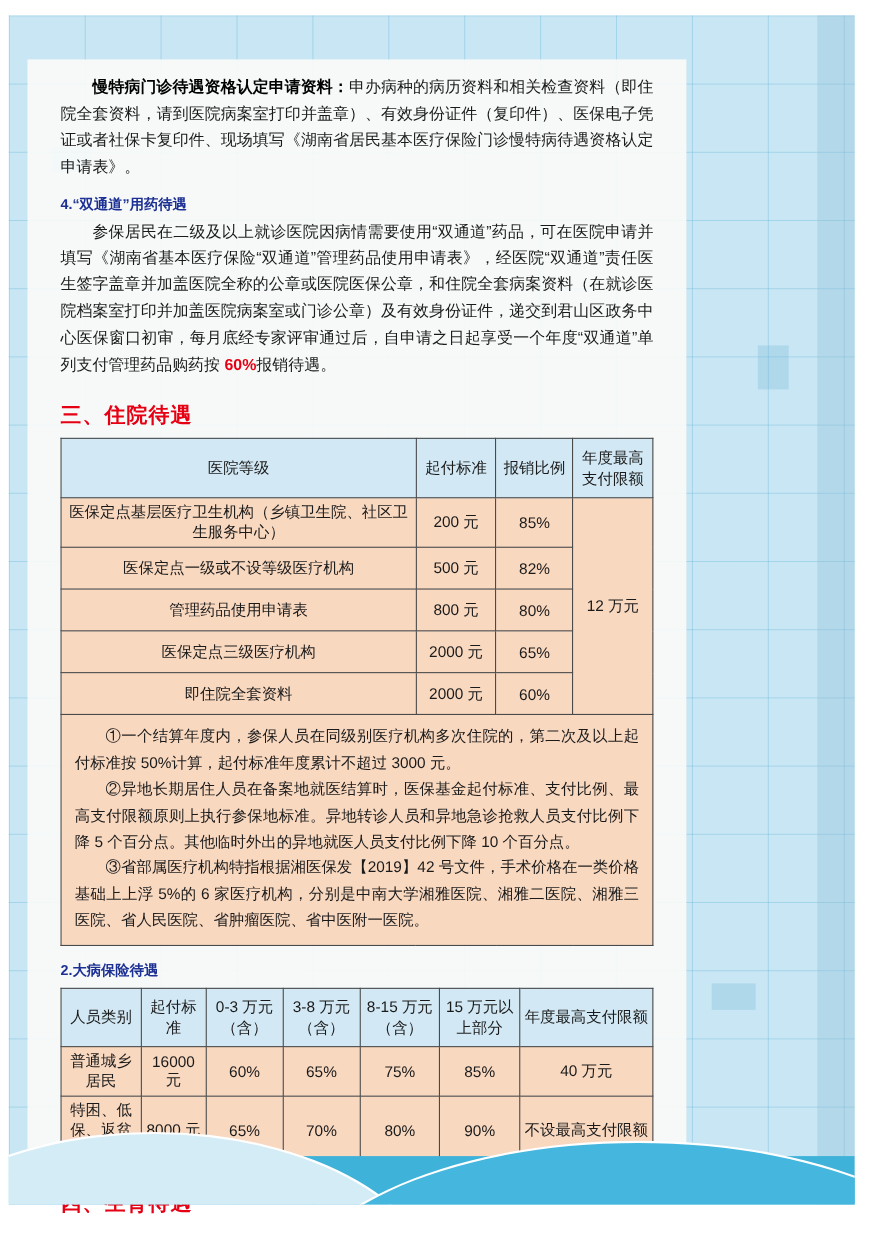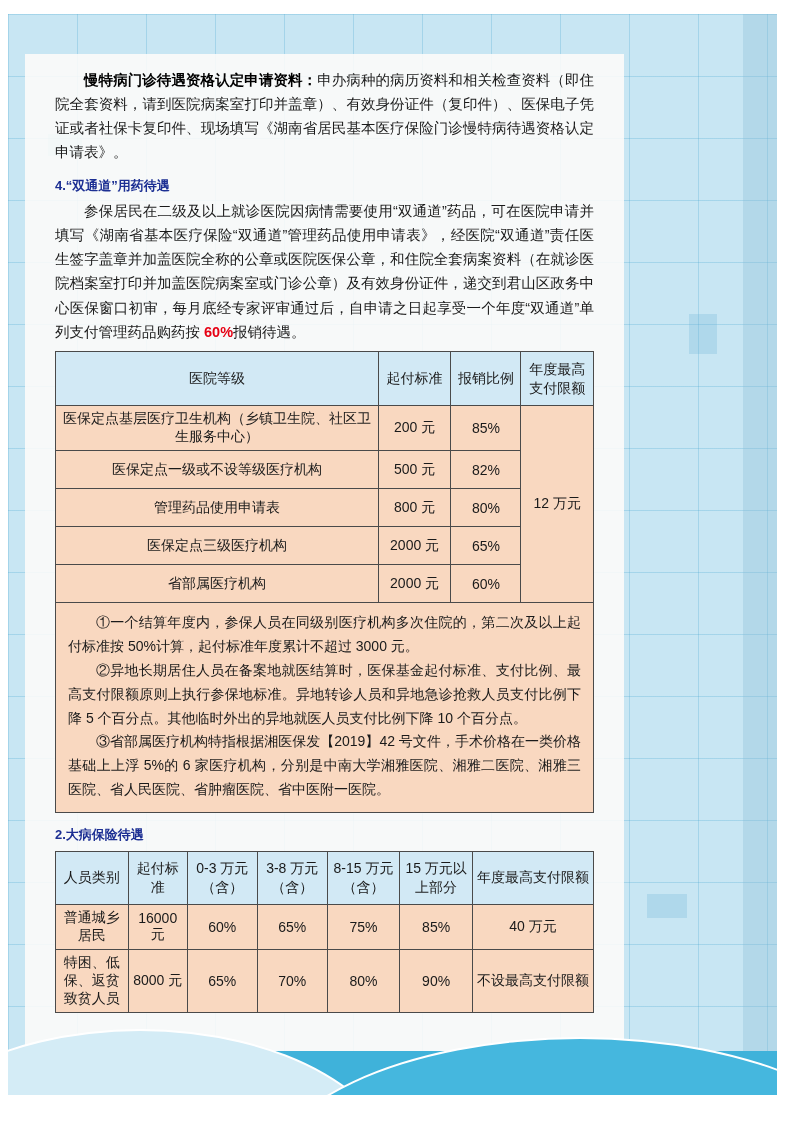--- a/index.html
+++ b/index.html
@@ -89,20 +89,21 @@
 </div>
 
 <div class="panel">
 
   <p class="body-text indent"><span class="lead-bold">慢特病门诊待遇资格认定申请资料：</span><span>申办病种的病历资料和相关检查资料（即住院全套资料，请到医院病案室打印并盖章）、有效身份证件（复印件）、医保电子凭证或者社保卡复印件、现场填写《湖南省居民基本医疗保险门诊慢特病待遇资格认定申请表》。</span></p>
 
   <p class="sub-head">4.“双通道”用药待遇</p>
 
   <p class="body-text indent" style="margin-top:4px;"><span>参保居民在二级及以上就诊医院因病情需要使用“双通道”药品，可在医院申请并填写《湖南省基本医疗保险“双通道”管理药品使用申请表》，经医院“双通道”责任医生签字盖章并加盖医院全称的公章或医院医保公章，和住院全套病案资料（在就诊医院档案室打印并加盖医院病案室或门诊公章）及有效身份证件，递交到君山区政务中心医保窗口初审，每月底经专家评审通过后，自申请之日起享受一个年度“双通道”单列支付管理药品购药按</span> <span class="red-hl">60%</span><span>报销待遇。</span></p>
 
+  <p class="big-head">三、住院待遇</p>
 
 
   <table class="t1">
     <colgroup>
       <col style="width:60%">
         <col style="width:13.5%">
         <col style="width:13%">
         <col style="width:13.5%">
     </colgroup>
     <tbody>
@@ -127,21 +128,21 @@
       <td>管理药品使用申请表</td>
       <td>800 元</td>
       <td>80%</td>
     </tr>
     <tr>
       <td>医保定点三级医疗机构</td>
       <td>2000 元</td>
       <td>65%</td>
     </tr>
     <tr>
-      <td>省部属医疗机构</td>
+      <td>即住院全套资料</td>
       <td>2000 元</td>
       <td>60%</td>
     </tr>
     <tr>
       <td colspan="4" class="notes-cell">
         <p>①一个结算年度内，参保人员在同级别医疗机构多次住院的，第二次及以上起付标准按 50%计算，起付标准年度累计不超过 3000 元。</p>
         <p>②异地长期居住人员在备案地就医结算时，医保基金起付标准、支付比例、最高支付限额原则上执行参保地标准。异地转诊人员和异地急诊抢救人员支付比例下降 5 个百分点。其他临时外出的异地就医人员支付比例下降 10 个百分点。</p>
         <p>③省部属医疗机构特指根据湘医保发【2019】42 号文件，手术价格在一类价格基础上上浮 5%的 6 家医疗机构，分别是中南大学湘雅医院、湘雅二医院、湘雅三医院、省人民医院、省肿瘤医院、省中医附一医院。</p>
       </td>
     </tr>

